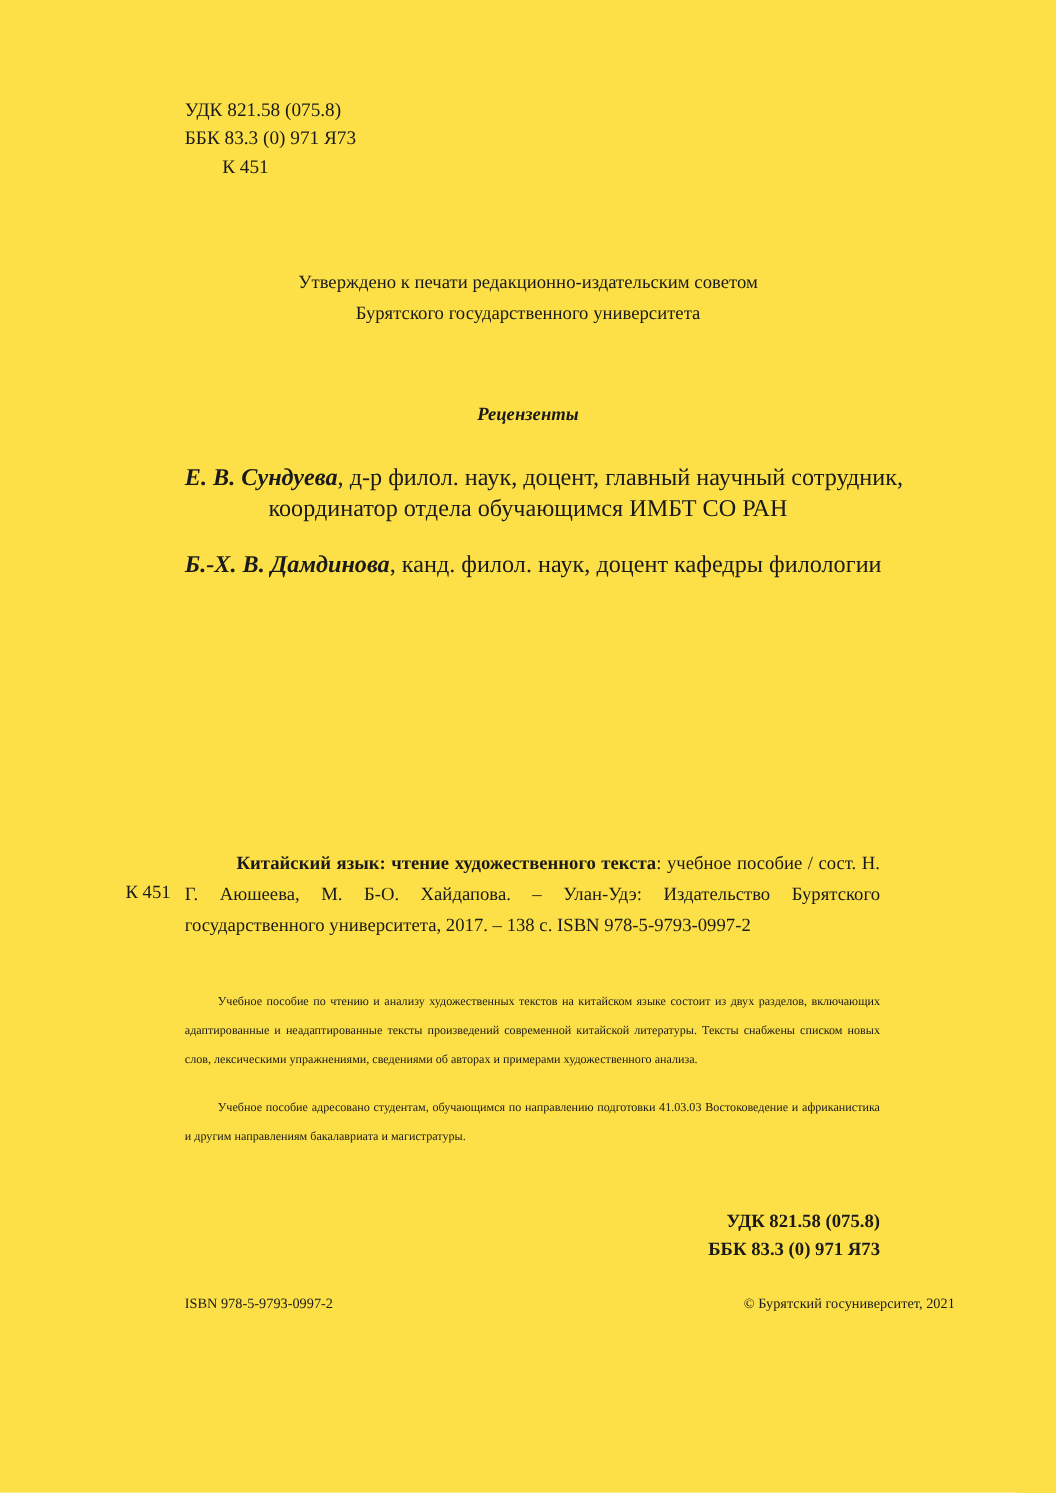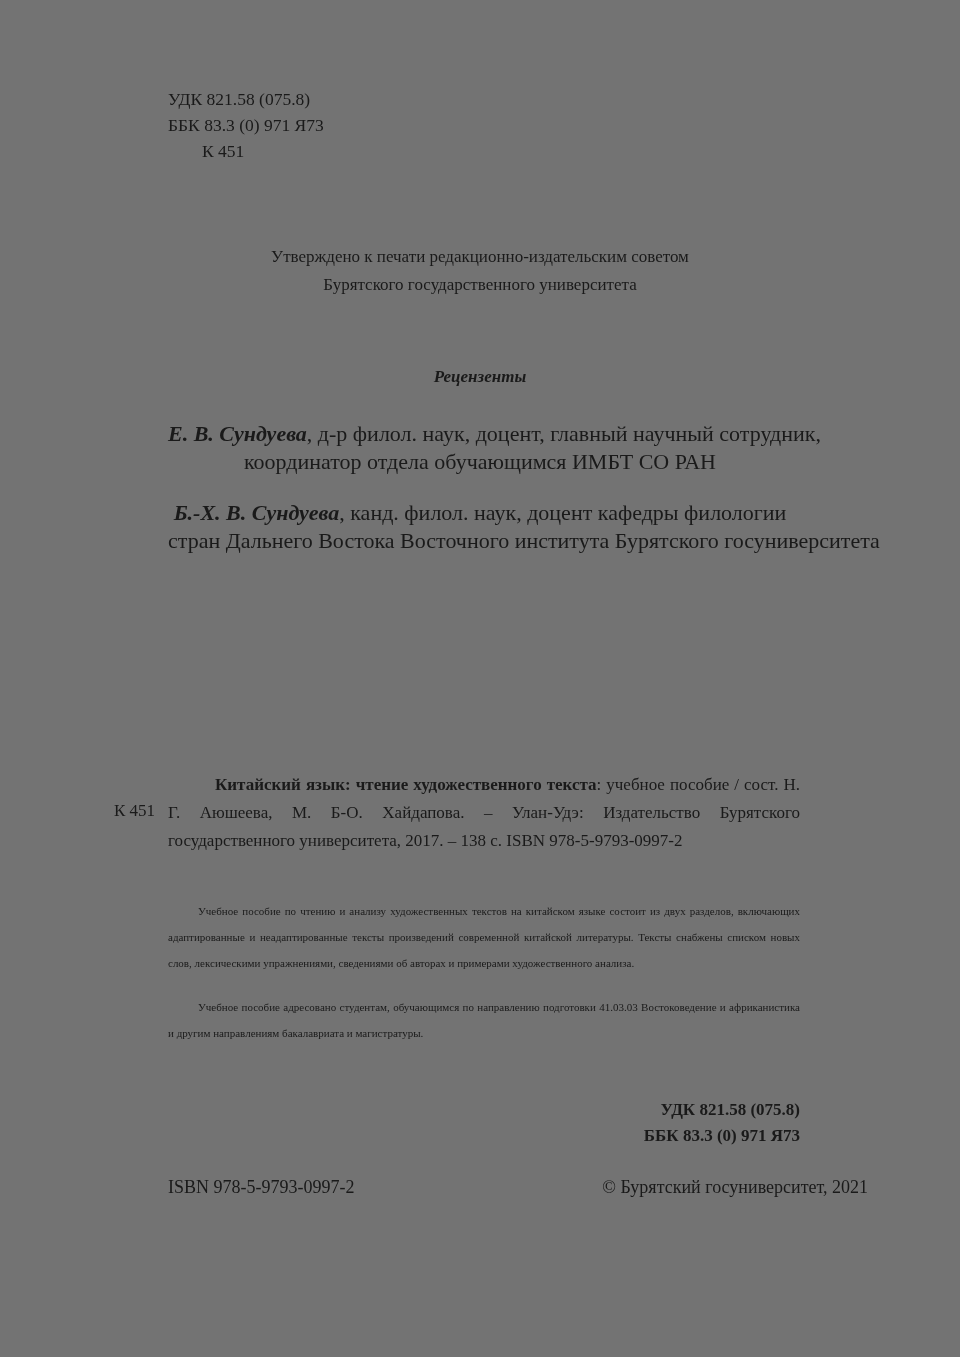--- a/index.html
+++ b/index.html
@@ -10,21 +10,21 @@
   }
   body {
     font-family: "Liberation Serif", "DejaVu Serif", serif;
     color: #1a1a1a;
   }
   .page {
     position: relative;
     width: 960px;
     height: 1357px;
     margin: 0 auto;
-    background: #737373;
+    background: #fde047;
     overflow: hidden;
     box-sizing: border-box;
   }
 
   
   .blk { position: absolute; }
   .ln  { display: block; white-space: pre; }
   .center { text-align: center; }
   .b  { font-weight: bold; }
   .bi { font-weight: bold; font-style: italic; }
@@ -107,21 +107,21 @@
     line-height: 26px;
     text-align: right;
     font-weight: bold;
   }
 
   
   #colophon {
     left: 168px;
     top: 1177px;
     width: 700px;
-    font-size: 18px;
+    font-size: 13px;
     display: flex;
     justify-content: space-between;
     align-items: flex-end;
   }
 </style>
 </head>
 <body>
 
 <div class="page">
 
@@ -141,22 +141,21 @@
   </div>
 
   <div class="blk center" id="reviewers-list">
 
     <span class="reviewer">
       <span class="ln"><span class="bi">Е. В. Сундуева</span><span>, д-р филол. наук, доцент, главный научный сотрудник,</span></span>
       <span class="ln">координатор отдела обучающимся ИМБТ СО РАН</span>
     </span>
 
     <span class="reviewer">
-      <span class="ln"><span class="bi">Б.-Х. В. Сундуева</span><span>, канд. филол. наук, доцент кафедры филологии</span></span>
-      <span class="ln">стран Дальнего Востока Восточного института Бурятского госуниверситета</span>
+      <span class="ln"><span class="bi">Б.-Х. В. Дамдинова</span><span>, канд. филол. наук, доцент кафедры филологии</span></span>
     </span>
 
   </div>
 
   <div class="blk" id="catalog-marker">
     <span>К 451</span>
   </div>
 
   <div class="blk" id="bibliographic-record">
     <span class="b">Китайский язык: чтение художественного текста</span><span>: учебное пособие / сост. Н. Г. Аюшеева, М. Б-О. Хайдапова. – Улан-Удэ: Издательство Бурятского государственного университета, 2017. – 138 с.  ISBN 978-5-9793-0997-2</span>

